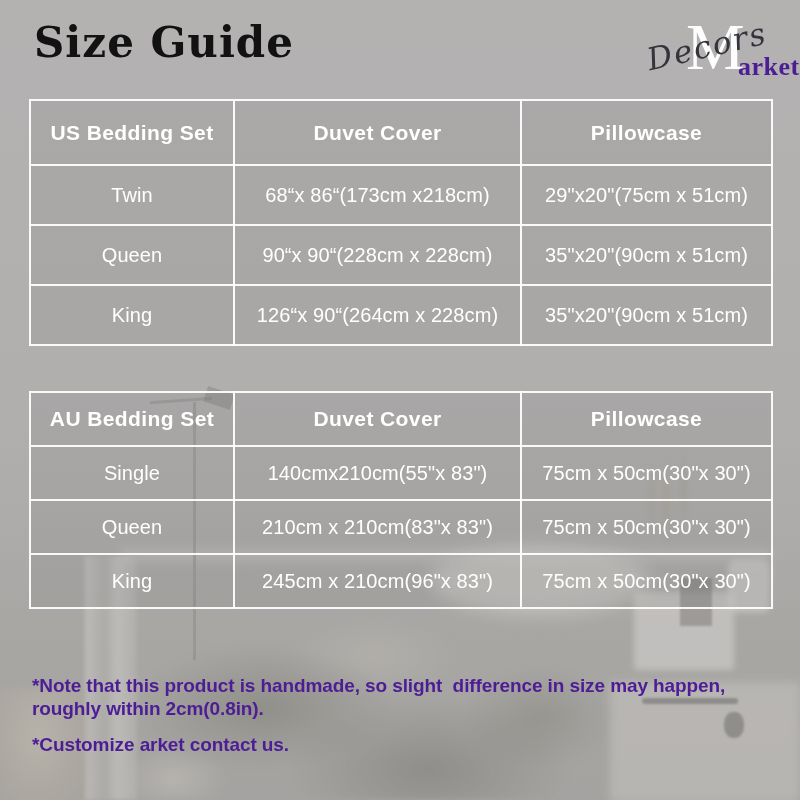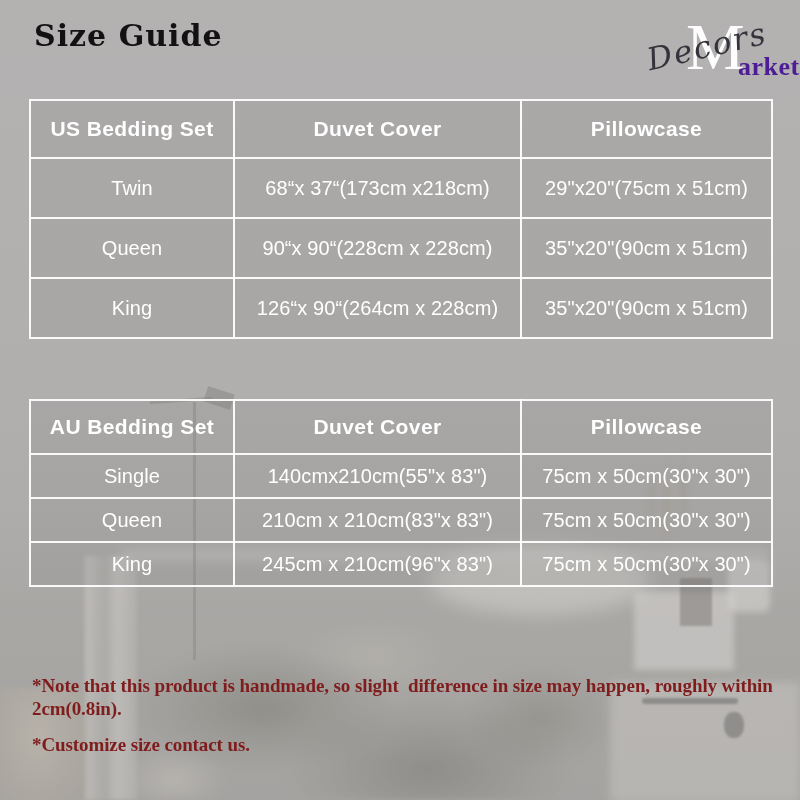--- a/index.html
+++ b/index.html
@@ -54,21 +54,21 @@
     background:rgba(219,217,213,0.45); filter:blur(5px); }
   .ph-rod { right:62px; top:698px; width:96px; height:6px; border-radius:3px;
     background:rgba(48,48,46,0.45); filter:blur(1px); }
   .ph-wheel { right:56px; top:712px; width:20px; height:26px; border-radius:45%;
     background:rgba(45,45,43,0.42); filter:blur(1px); }
   .overlay { position:absolute; inset:0; background:rgba(175,174,172,0.34); pointer-events:none; }
 
   
   .title { position:absolute; left:34px; top:18px;
     font-family:"DejaVu Serif", serif; font-weight:700;
-    font-size:30px; letter-spacing:1px; color:#121212; }
+    font-size:42px; letter-spacing:1px; color:#121212; }
 
   
   .logo { position:absolute; left:648px; top:12px; width:145px; height:80px; }
   .logo-m { position:absolute; left:38px; top:2px;
     font-family:"Liberation Serif", serif; font-size:66px; line-height:1;
     color:#fdfdfd; font-weight:400; }
   .logo-rest { position:absolute; left:90px; top:40px;
     font-family:"Liberation Serif", serif; font-weight:700; font-size:26px;
     color:#4c1d95; letter-spacing:0.5px; }
   .logo-script { position:absolute; left:-2px; top:16px;
@@ -85,30 +85,30 @@
   .size-table th, .size-table td {
     border:2px solid rgba(255,255,255,0.93);
     background:rgba(122,122,122,0.16);
     color:#ffffff; text-align:center; vertical-align:middle;
     font-family:"Liberation Sans", sans-serif;
     overflow:hidden; white-space:nowrap;
   }
   .size-table th { font-size:21px; font-weight:700; letter-spacing:0.4px; }
   .size-table td { font-size:20px; font-weight:400; letter-spacing:0.1px; }
   .table-us { top:99px; }
-  .table-us thead tr { height:58px; }
+  .table-us thead tr { height:65px; }
   .table-us tbody tr { height:60px; }
-  .table-au { top:391px;margin-top:8px; }
+  .table-au { top:391px; }
   .table-au thead tr { height:54px; }
-  .table-au tbody tr { height:44px; }
+  .table-au tbody tr { height:54px; }
 
   
   .notes { position:absolute; left:32px; top:674px; width:758px; }
-  .notes p { font-family:Liberation Serif, serif; font-weight:700;
-    font-size:19px; line-height:23px; color:#7f1d1d;
+  .notes p { font-family:Liberation Sans, sans-serif; font-weight:700;
+    font-size:19px; line-height:23px; color:#4c1d95;
     white-space:pre-wrap; letter-spacing:-0.1px; }
   .notes p + p { margin-top:13px; }
 </style>
 </head>
 <body>
 
 <div class="photo">
   <div class="ph ph-bedline"></div>
   <div class="ph ph-duvet"></div>
   <div class="ph ph-pillow"></div>
@@ -144,21 +144,21 @@
   <thead>
     <tr>
       <th>US Bedding Set</th>
       <th>Duvet Cover</th>
       <th>Pillowcase</th>
     </tr>
   </thead>
   <tbody>
     <tr>
       <td>Twin</td>
-      <td>68“x 37“(173cm x218cm)</td>
+      <td>68“x 86“(173cm x218cm)</td>
       <td>29"x20"(75cm x 51cm)</td>
     </tr>
     <tr>
       <td>Queen</td>
       <td>90“x 90“(228cm x 228cm)</td>
       <td>35"x20"(90cm x 51cm)</td>
     </tr>
     <tr>
       <td>King</td>
       <td>126“x 90“(264cm x 228cm)</td>
@@ -194,14 +194,14 @@
     <tr>
       <td>King</td>
       <td>245cm x 210cm(96"x 83")</td>
       <td>75cm x 50cm(30"x 30")</td>
     </tr>
   </tbody>
 </table>
 
 <div class="notes">
   <p>*Note that this product is handmade, so slight  difference in size may happen, roughly within 2cm(0.8in).</p>
-  <p>*Customize size contact us.</p>
+  <p>*Customize arket contact us.</p>
 </div>
 
 </body></html>

